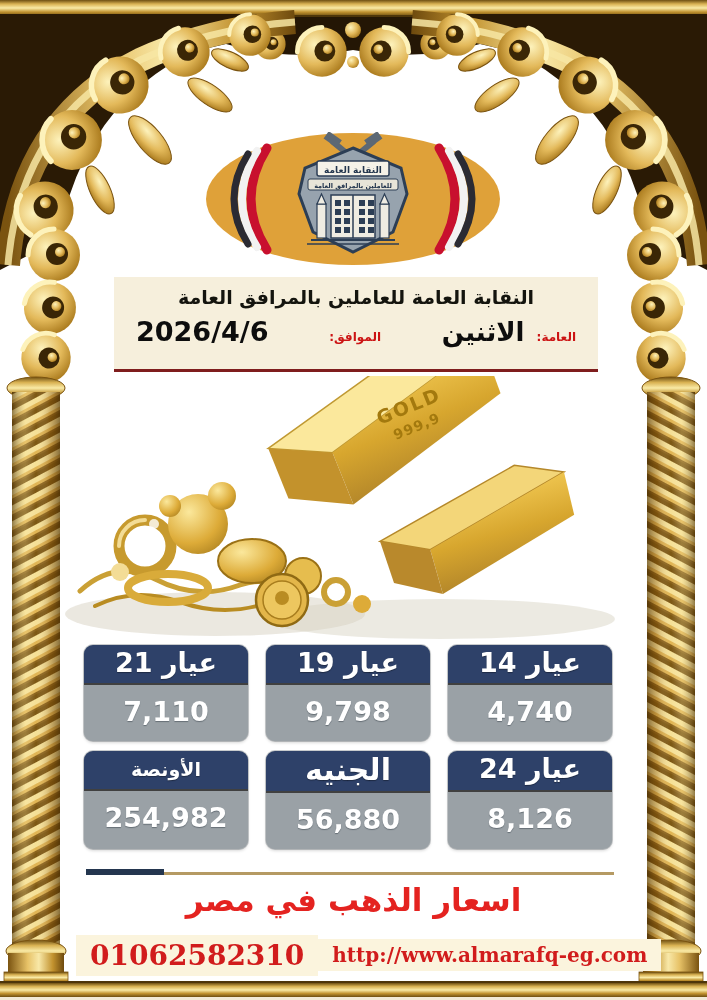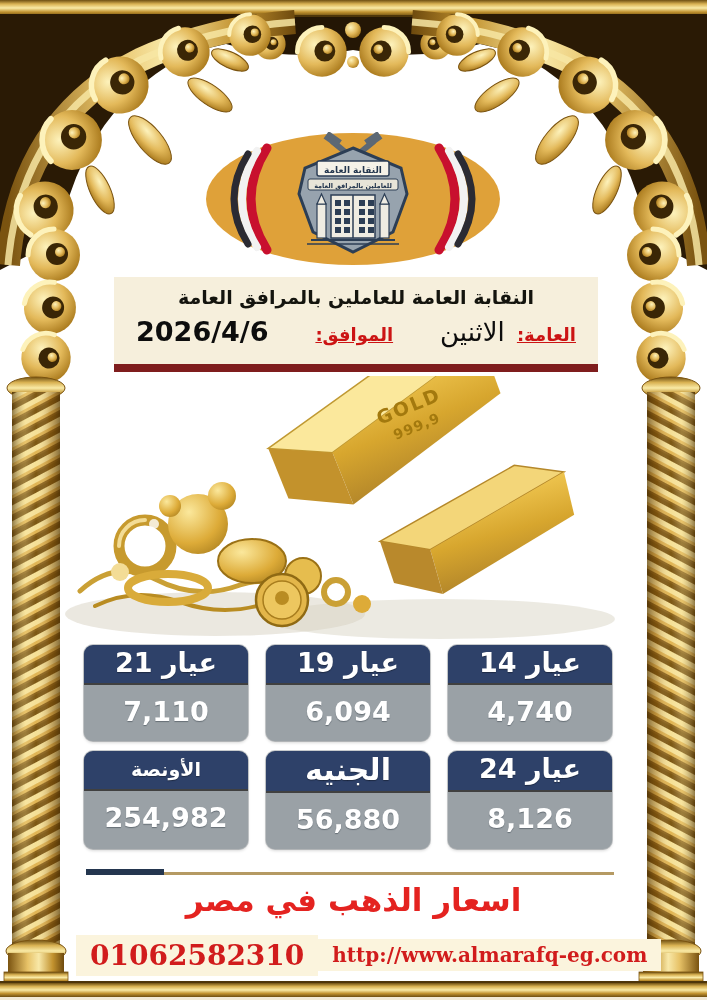--- a/index.html
+++ b/index.html
@@ -9,32 +9,32 @@
     font-family:"DejaVu Sans",sans-serif;
   }
   .frame-svg{position:absolute;left:0;top:0;width:707px;height:1000px;pointer-events:none;}
 
   
   .logo{position:absolute;left:205px;top:132px;width:296px;height:134px;}
 
   
   .panel{
     position:absolute;left:114px;top:277px;width:484px;height:95px;
-    background:#f6efdc;border-bottom:8px solid #7f1d1d;box-sizing:border-box;
+    background:#f6efdc;border-bottom:3px solid #7f1d1d;box-sizing:border-box;
   }
   .panel .title{
     direction:rtl;text-align:center;margin-top:9px;
     font-size:19px;font-weight:700;color:#14140e;letter-spacing:.2px;
   }
   .date-row{
     direction:rtl;display:flex;justify-content:space-between;align-items:baseline;
     padding:0 22px;margin-top:8px;
   }
-  .red-lbl{color:#cc1414;font-size:18px;font-weight:700;text-decoration:underline;}
-  .day-val{font-size:26px;font-weight:400;color:#0d0d0d;margin-inline-start:7px;margin-top:8px;}
+  .red-lbl{color:#cc1414;font-size:12px;font-weight:700;}
+  .day-val{font-size:26px;font-weight:700;color:#0d0d0d;margin-inline-start:7px;margin-top:8px;}
   .date-val{font-size:27px;font-weight:800;color:#0d0d0d;direction:ltr;}
 
   
   .gold-photo{position:absolute;left:50px;top:376px;width:565px;height:268px;}
 
   
   .cards{position:absolute;left:84px;top:645px;width:528px;display:flex;flex-direction:column;gap:10px;}
   .card-row{display:flex;justify-content:space-between;}
   .card{
     width:164px;border-radius:9px;overflow:hidden;
@@ -293,21 +293,21 @@
   </svg>
 
   <div class="cards">
     <div class="card-row">
       <div class="card">
         <div class="card-head">عيار 21</div>
         <div class="card-val">7,110</div>
       </div>
       <div class="card">
         <div class="card-head">عيار 19</div>
-        <div class="card-val">6,094</div>
+        <div class="card-val">9,798</div>
       </div>
       <div class="card">
         <div class="card-head">عيار 14</div>
         <div class="card-val">4,740</div>
       </div>
     </div>
     <div class="card-row">
       <div class="card">
         <div class="card-head sm">الأونصة</div>
         <div class="card-val">254,982</div>

